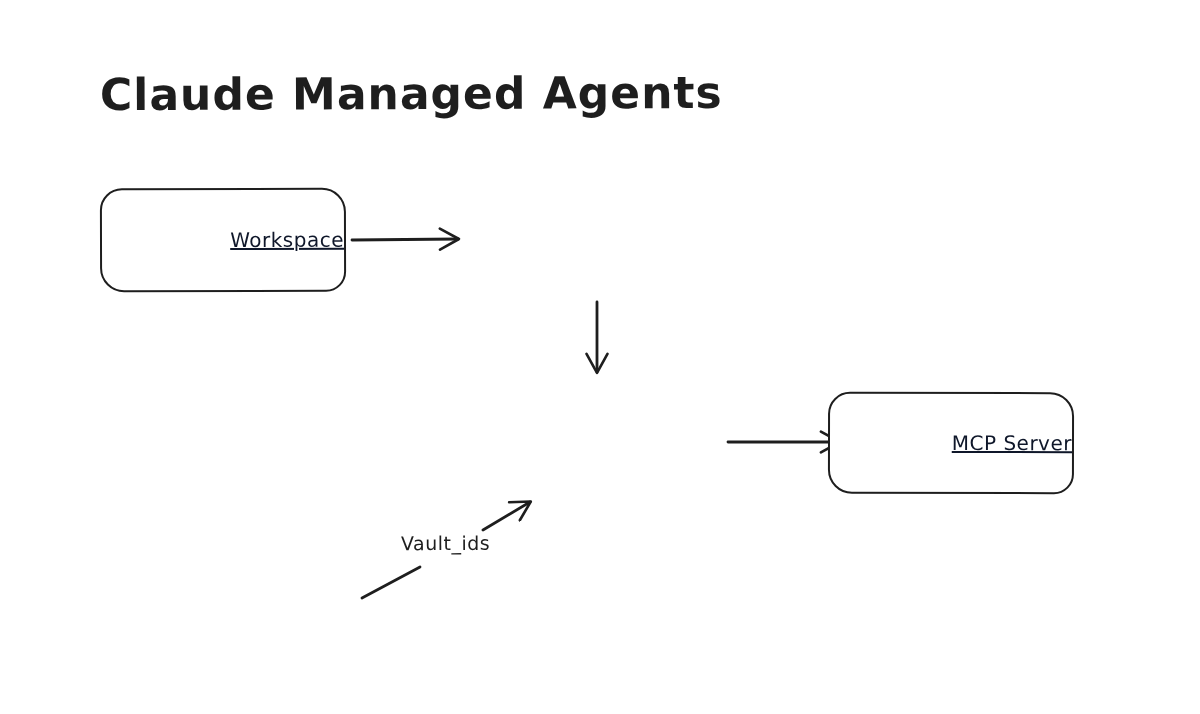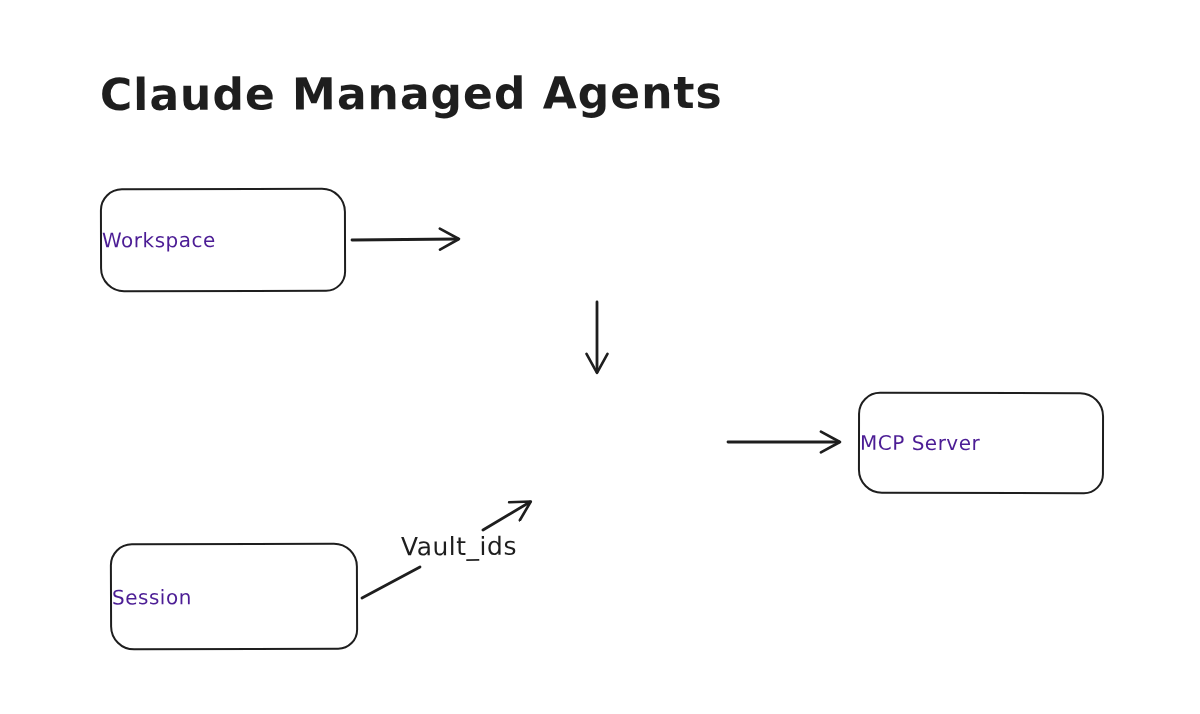--- a/index.html
+++ b/index.html
@@ -25,44 +25,45 @@
     transform: rotate(-0.2deg);
     white-space: nowrap;
   }
   .node {
     position: absolute;
     border: 2.6px solid #1e1e1e;
     border-radius: 22px 24px 20px 24px;
     background: #ffffff;
     display: flex;
     align-items: center;
-    justify-content: flex-start;
+    justify-content: flex-end;
     font-size: 20px;
-    color: #4c1d95;
+    color: #0f172a;
+    text-decoration: underline;
   }
   .node .node-label { pointer-events: none; letter-spacing: 0.5px; }
   .node-workspace   { left: 100px; top: 188px; width: 246px; height: 104px; transform: rotate(-0.15deg); }
   .node-vault       { left: 477px; top: 187px; width: 246px; height: 106px; transform: rotate(0.15deg); }
   .node-credentials { left: 478px; top: 390px; width: 244px; height: 102px; transform: rotate(-0.1deg); }
-  .node-mcp-server  { left: 858px; top: 392px; width: 246px; height: 102px; transform: rotate(0.1deg); }
+  .node-mcp-server  { left: 828px; top: 392px; width: 246px; height: 102px; transform: rotate(0.1deg); }
   .node-session     { left: 110px; top: 543px; width: 248px; height: 107px; transform: rotate(-0.2deg); }
   svg.edges {
     position: absolute;
     left: 0; top: 0;
     width: 1200px; height: 714px;
   }
   svg.edges line {
     stroke: #1e1e1e;
     stroke-width: 2.8;
     stroke-linecap: round;
   }
   .edge-label {
     position: absolute;
     left: 398px; top: 532px;
-    font-size: 25px;
+    font-size: 19px;
     color: #1e1e1e;
     letter-spacing: 0.5px;
     background: #ffffff;
     padding: 0 3px;
     transform: rotate(-0.3deg);
     white-space: nowrap;
   }
 </style>
 </head>
 <body>
@@ -91,19 +92,16 @@
   <div class="node node-workspace">
     <span class="node-label">Workspace</span>
   </div>
 
 
 
   <div class="node node-mcp-server">
     <span class="node-label">MCP Server</span>
   </div>
 
-  <div class="node node-session">
-    <span class="node-label">Session</span>
-  </div>
 
   <div class="edge-label">Vault_ids</div>
 
 </div>
 
 </body></html>

